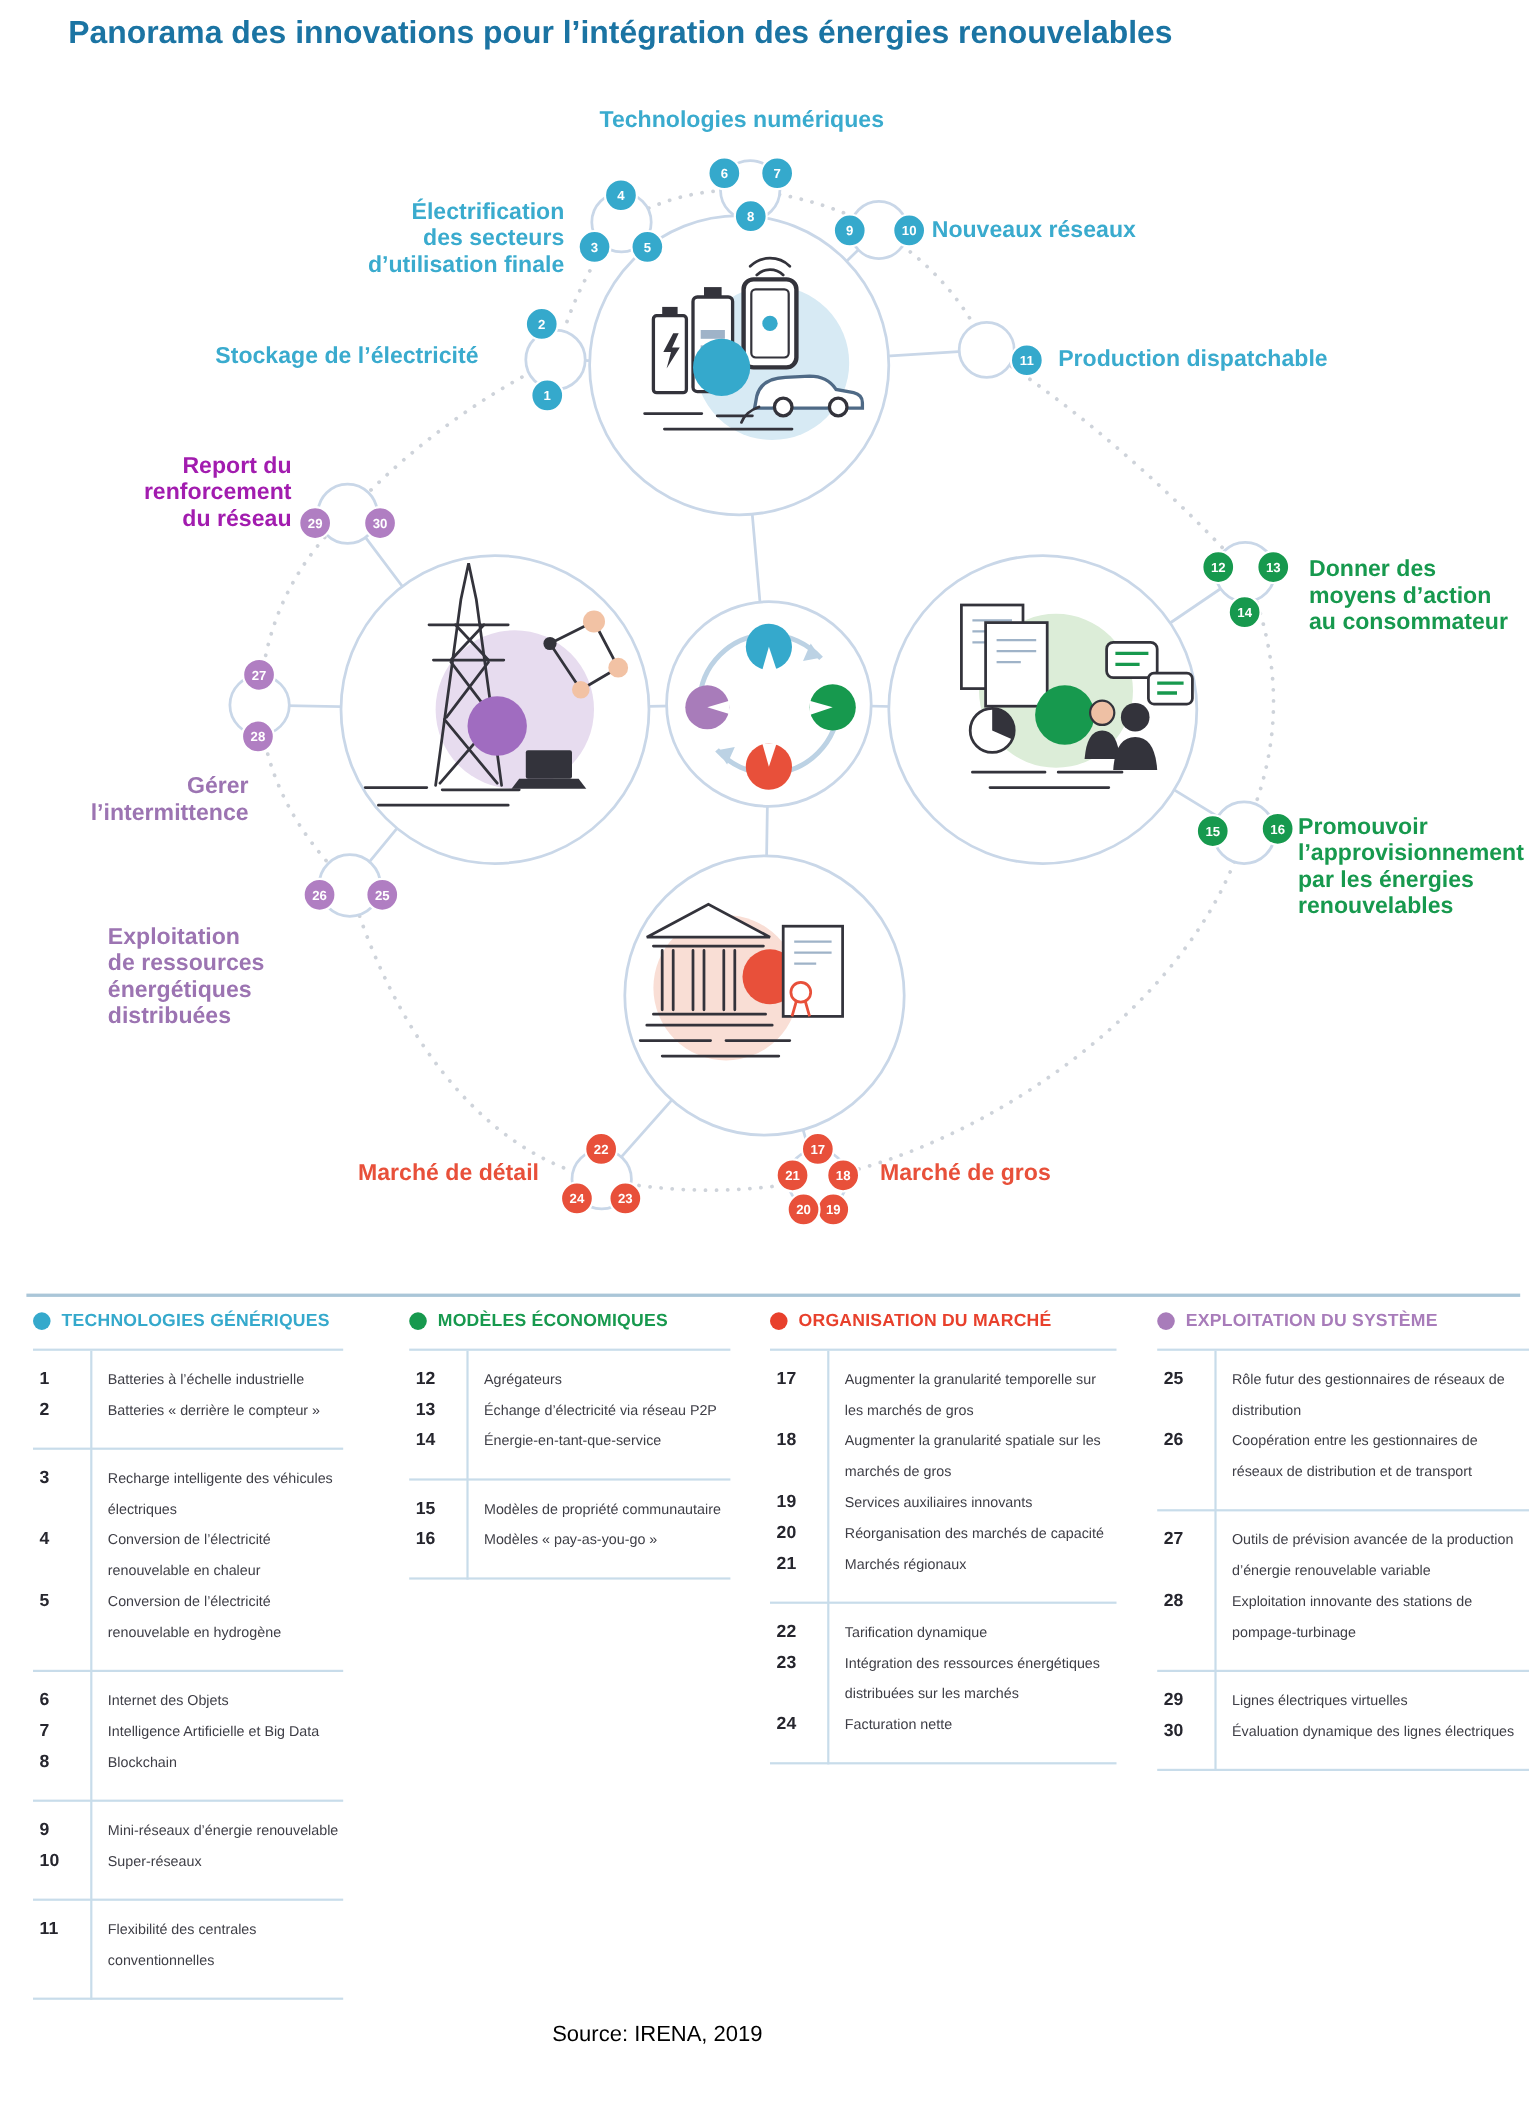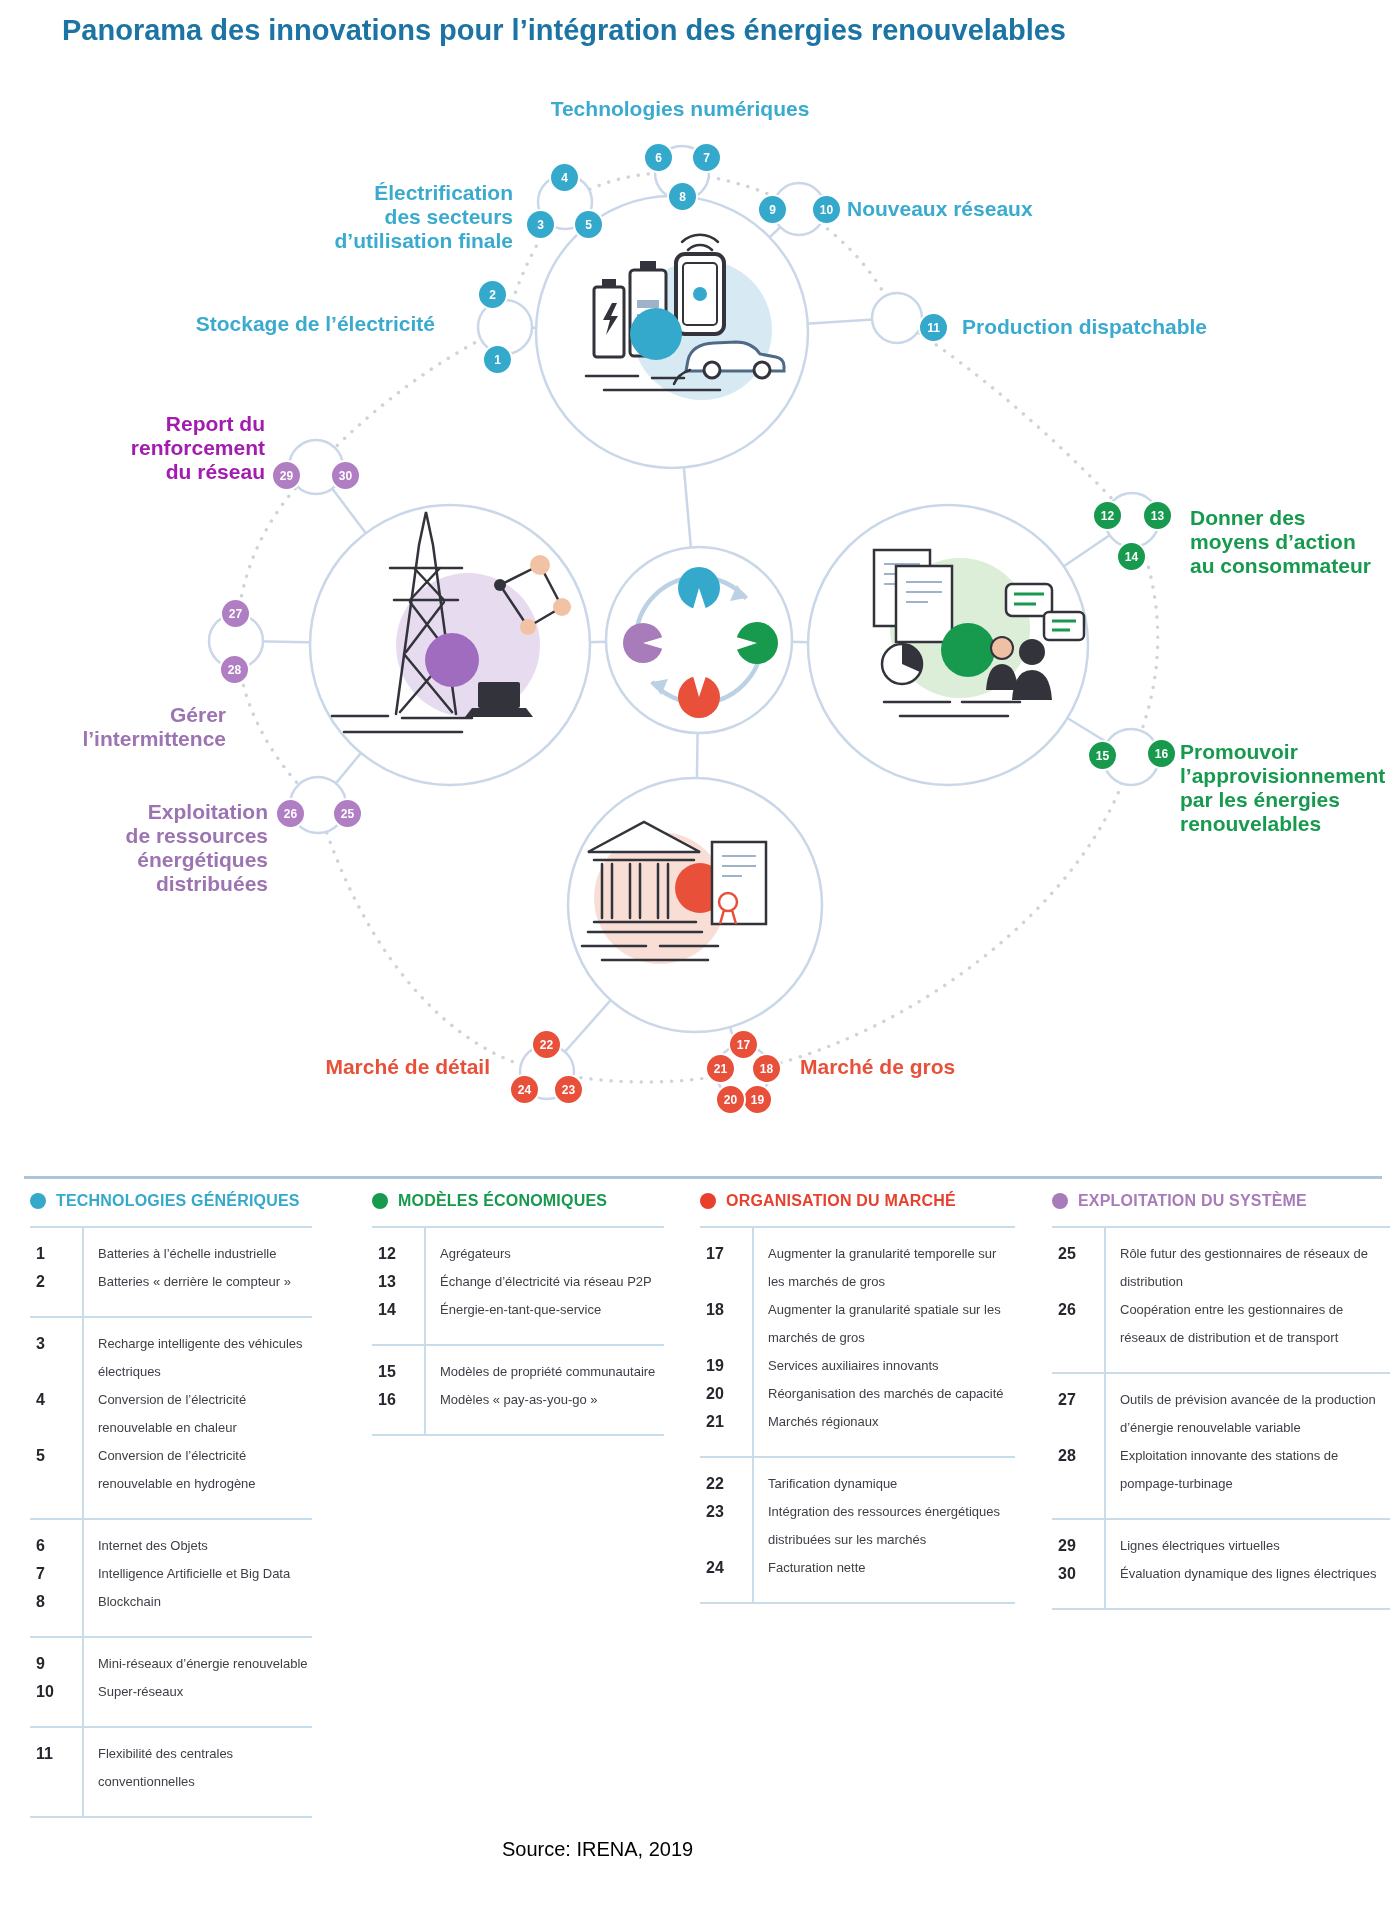--- a/index.html
+++ b/index.html
@@ -184,30 +184,30 @@
       <circle cx="757" cy="643" r="21" fill="#17994e"></circle>
       <path d="M 757 643 L 736 637 L 736 650 Z" fill="#fff"></path>
       <circle cx="699" cy="697" r="21" fill="#e8503a"></circle>
       <path d="M 699 697 L 693 676 L 706 676 Z" fill="#fff"></path>
       <circle cx="643" cy="643" r="20" fill="#a87cba"></circle>
       <path d="M 643 643 L 663 637 L 663 649 Z" fill="#fff"></path>
     </g>
   </svg>
 
   <div>
-      <div class="dg-label" style="left: 545px; top: 97px; width: 270px; text-align: center; color: rgb(58, 171, 206);"><span>Technologies numériques</span></div>
+      <div class="dg-label" style="left: 545px; top: 97px; width: 270px; text-align: left; color: rgb(58, 171, 206);"><span>Technologies numériques</span></div>
       <div class="dg-label" style="left: 305px; top: 181px; width: 208px; text-align: right; color: rgb(58, 171, 206);"><span>Électrification</span><br><span>des secteurs</span><br><span>d’utilisation finale</span></div>
       <div class="dg-label" style="left: 183px; top: 312px; width: 252px; text-align: right; color: rgb(58, 171, 206);"><span>Stockage de l’électricité</span></div>
       <div class="dg-label" style="left: 847px; top: 197px; width: 230px; text-align: left; color: rgb(58, 171, 206);"><span>Nouveaux réseaux</span></div>
       <div class="dg-label" style="left: 957px; top: 315px; width: 250px; text-align: right; color: rgb(58, 171, 206);"><span>Production dispatchable</span></div>
       <div class="dg-label" style="left: 100px; top: 412px; width: 165px; text-align: right; color: #a21caf;"><span>Report du</span><br><span>renforcement</span><br><span>du réseau</span></div>
       <div class="dg-label" style="left: 1190px; top: 506px; width: 205px; text-align: left; color: rgb(23, 153, 78);"><span>Donner des</span><br><span>moyens d’action</span><br><span>au consommateur</span></div>
       <div class="dg-label" style="left: 58px; top: 703px; width: 168px; text-align: right; color: rgb(156, 116, 178);"><span>Gérer</span><br><span>l’intermittence</span></div>
       <div class="dg-label" style="left: 1180px; top: 740px; width: 215px; text-align: left; color: rgb(23, 153, 78);"><span>Promouvoir</span><br><span>l’approvisionnement</span><br><span>par les énergies</span><br><span>renouvelables</span></div>
-      <div class="dg-label" style="left: 98px; top: 800px; width: 170px; text-align: right; color: rgb(156, 116, 178);"><span>Exploitation</span><br><span>de ressources</span><br><span>énergétiques</span><br><span>distribuées</span></div>
+      <div class="dg-label" style="left: 98px; top: 840px; width: 170px; text-align: left; color: rgb(156, 116, 178);"><span>Exploitation</span><br><span>de ressources</span><br><span>énergétiques</span><br><span>distribuées</span></div>
       <div class="dg-label" style="left: 268px; top: 1055px; width: 222px; text-align: right; color: rgb(232, 80, 58);"><span>Marché de détail</span></div>
       <div class="dg-label" style="left: 800px; top: 1055px; width: 210px; text-align: left; color: rgb(232, 80, 58);"><span>Marché de gros</span></div>
     </div>
   <div>
       <div class="node" style="left: 482px; top: 344px; background: rgb(53, 169, 204);">1</div>
       <div class="node" style="left: 477px; top: 279px; background: rgb(53, 169, 204);">2</div>
       <div class="node" style="left: 525px; top: 209px; background: rgb(53, 169, 204);">3</div>
       <div class="node" style="left: 549px; top: 162px; background: rgb(53, 169, 204);">4</div>
       <div class="node" style="left: 573px; top: 209px; background: rgb(53, 169, 204);">5</div>
       <div class="node" style="left: 643px; top: 142px; background: rgb(53, 169, 204);">6</div>

